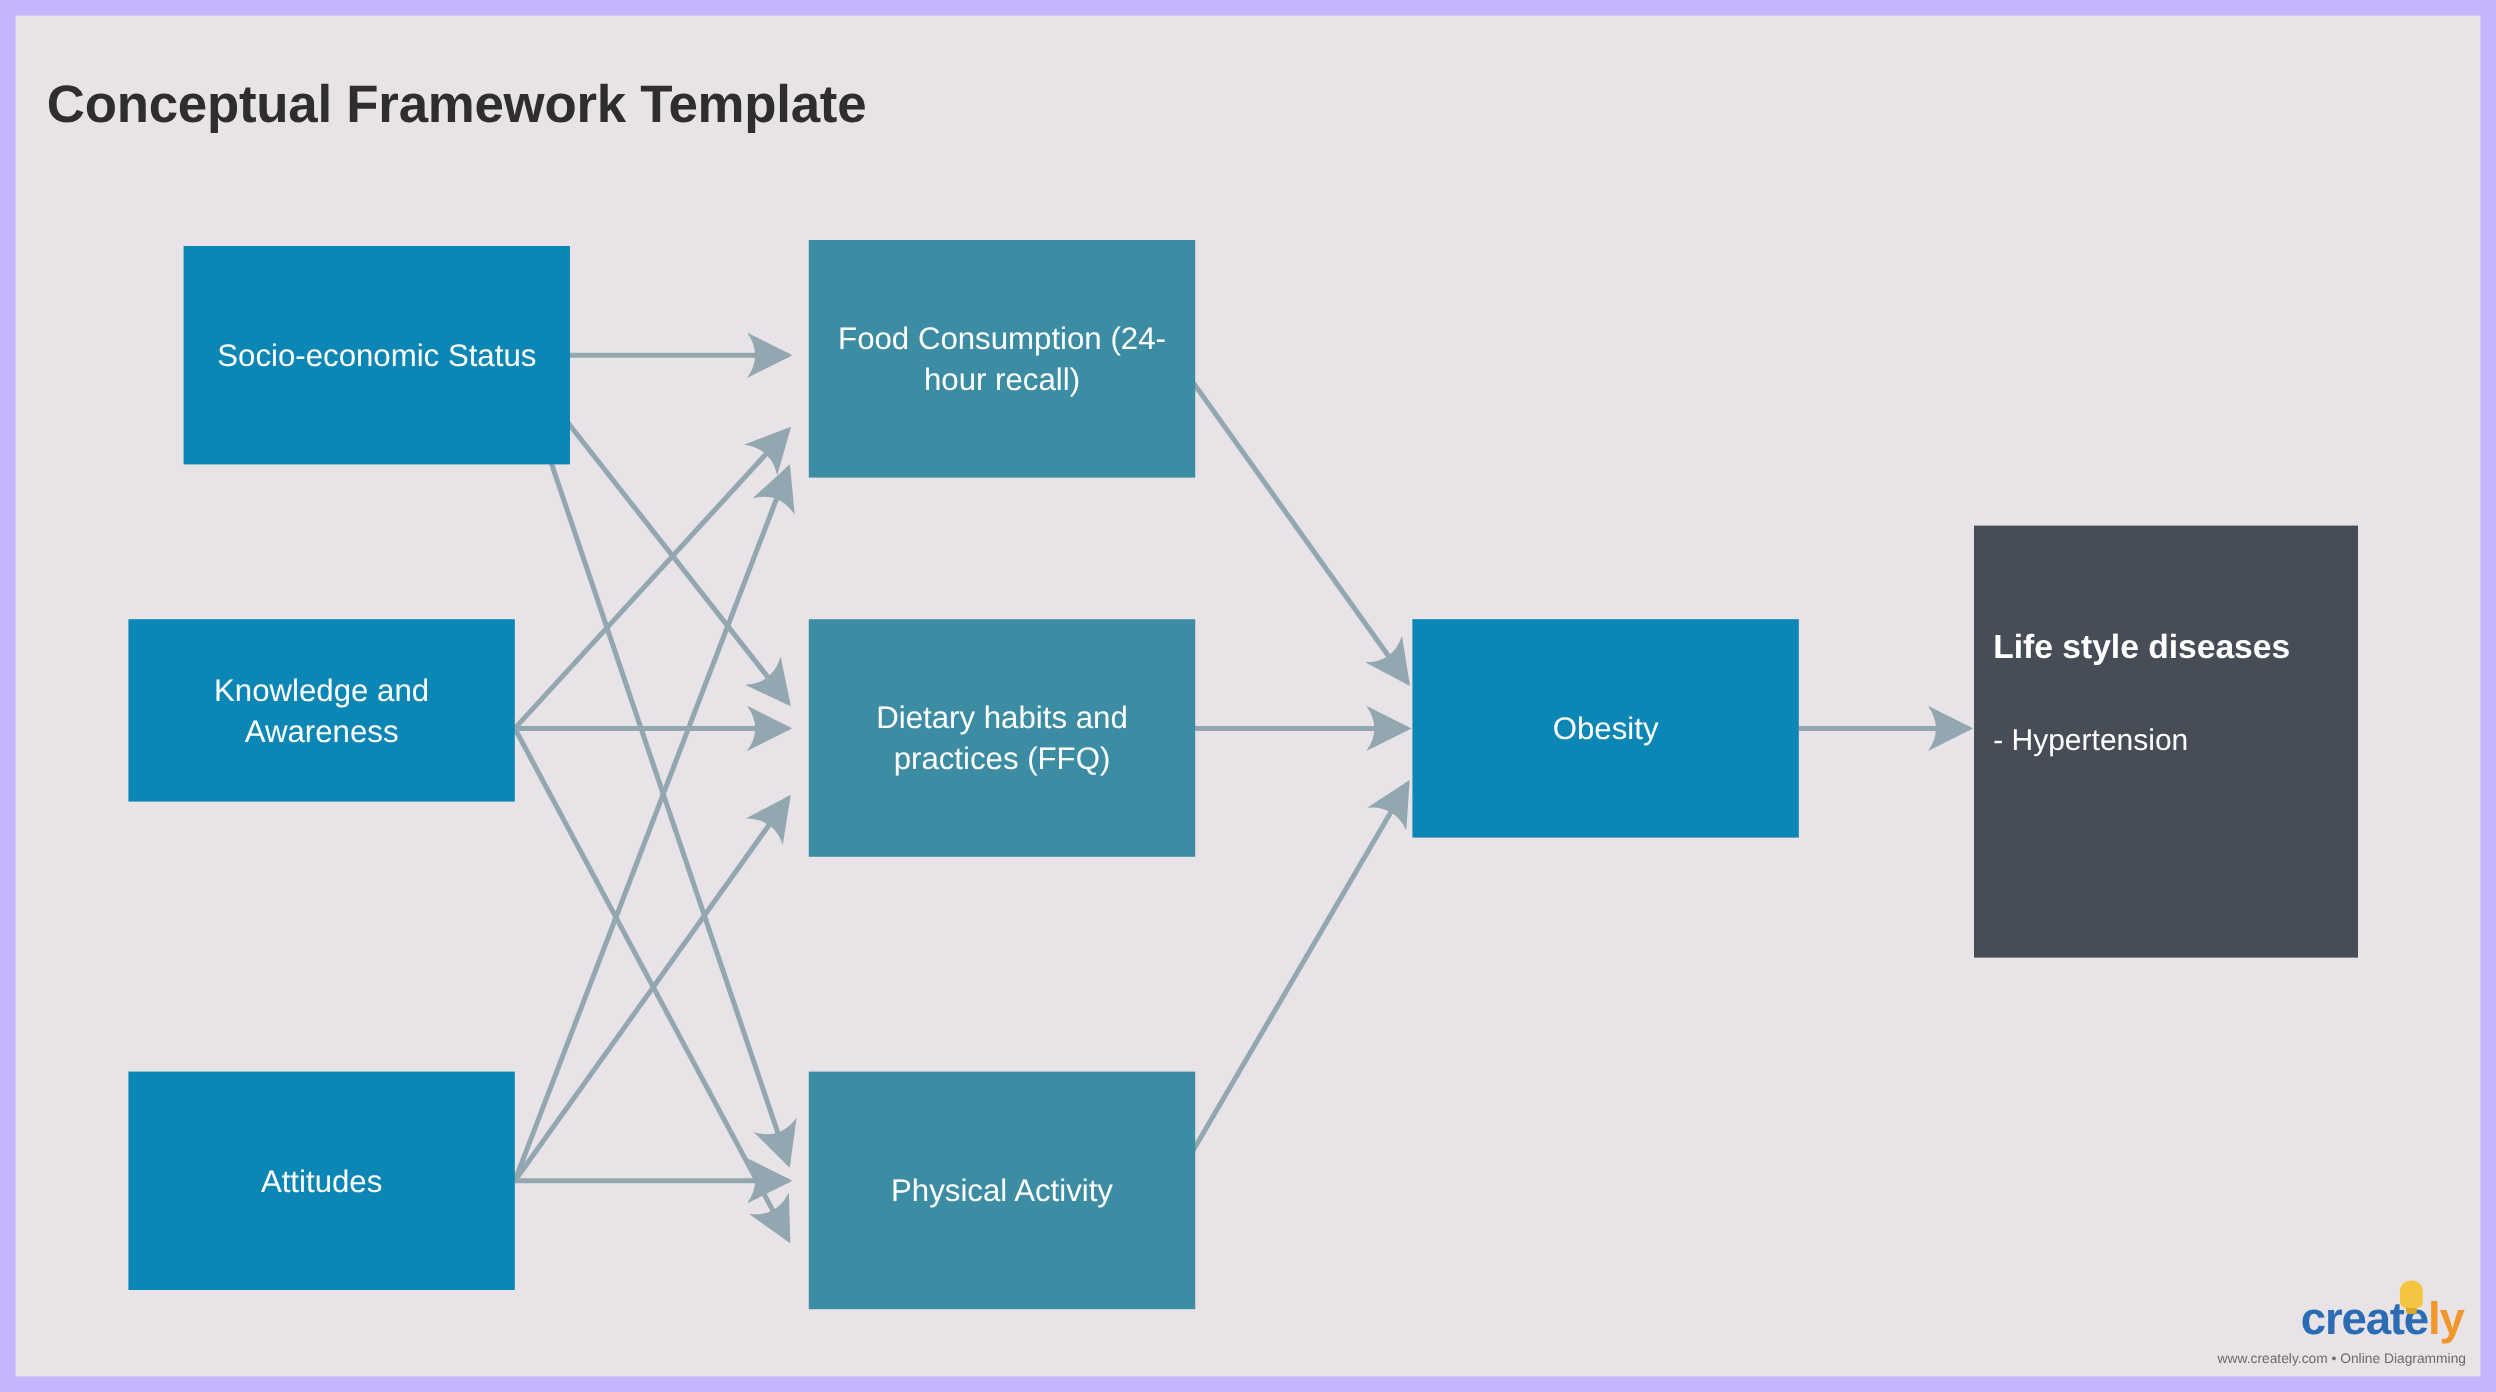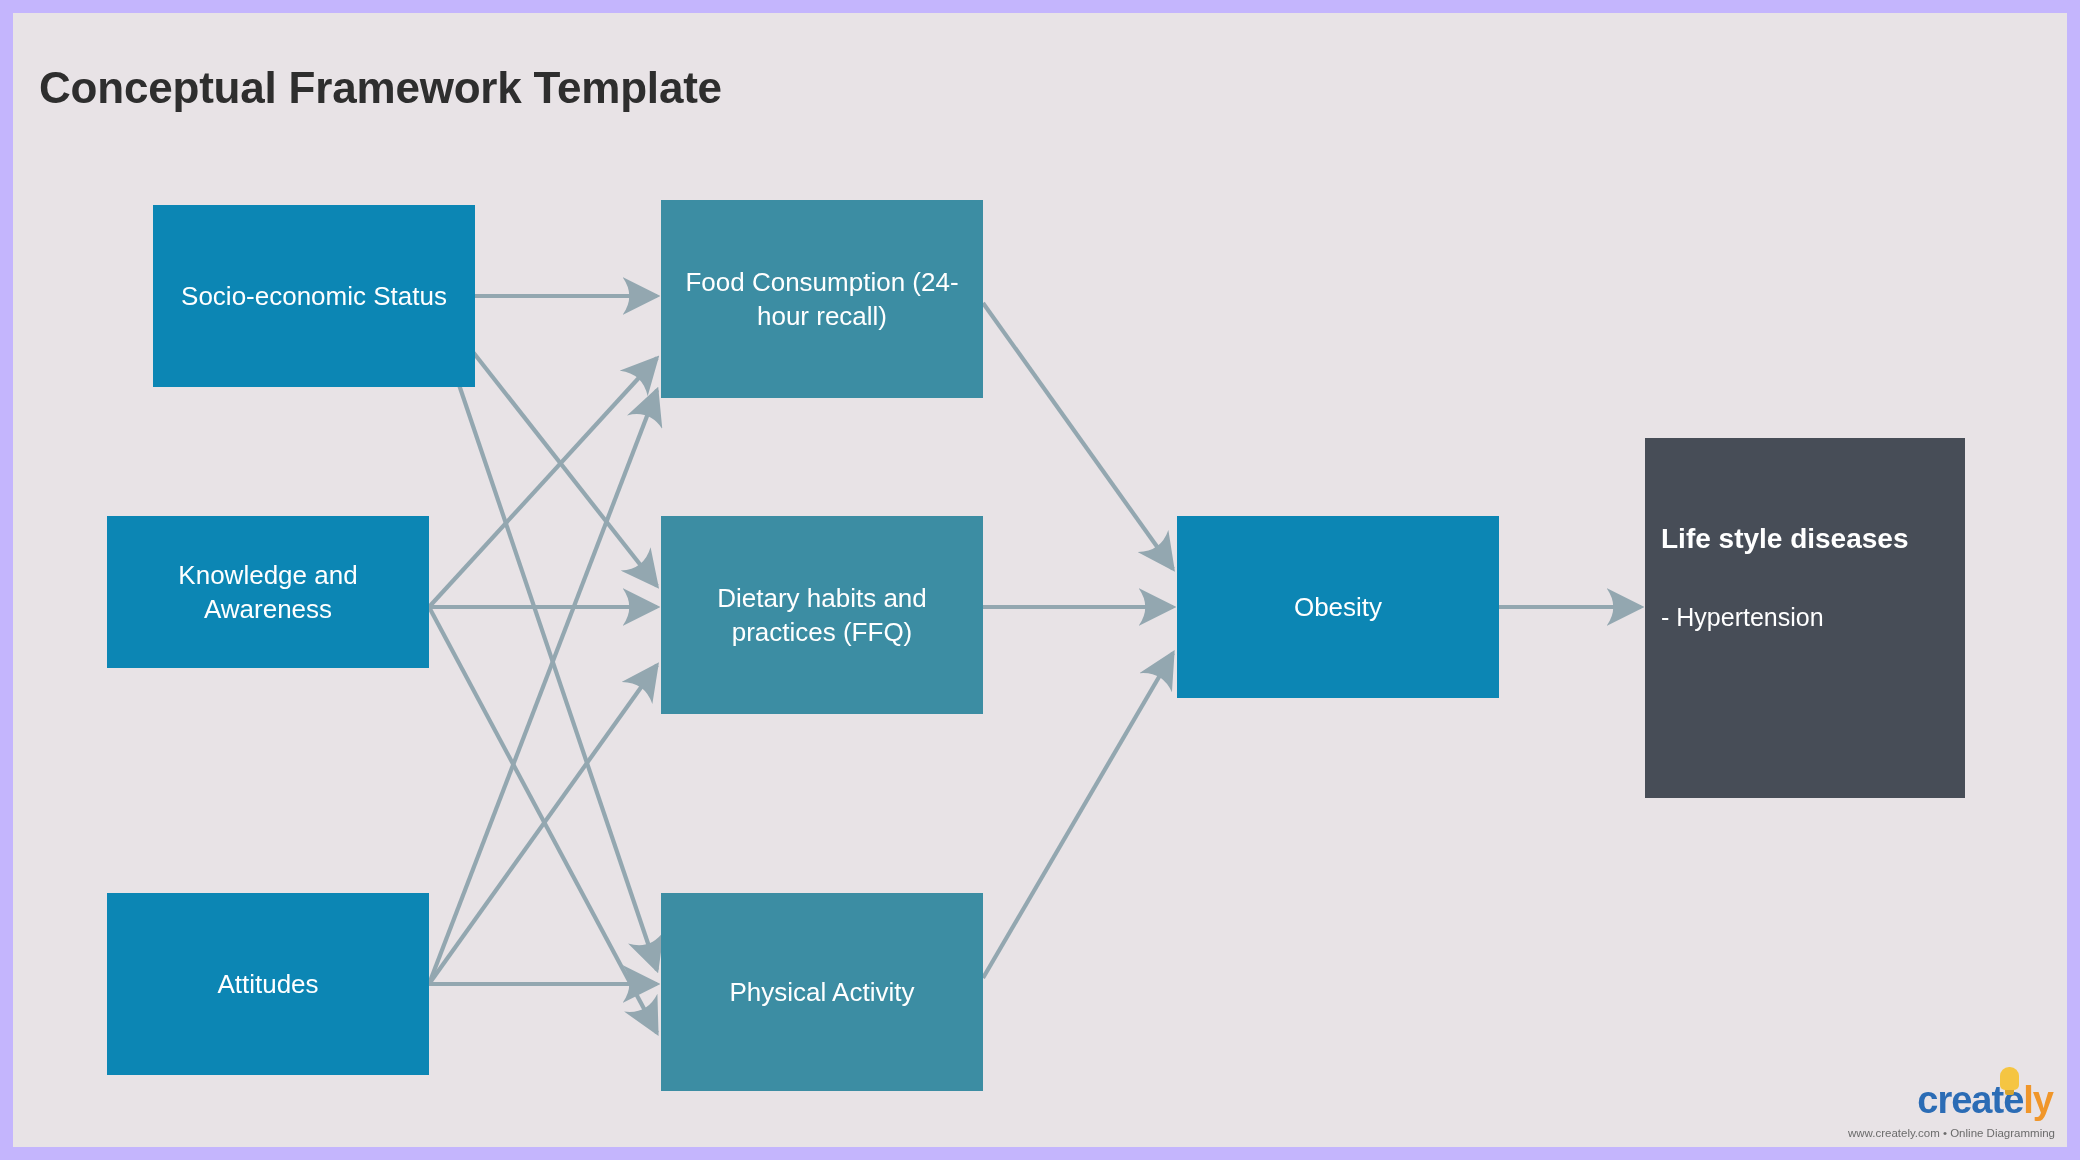--- a/index.html
+++ b/index.html
@@ -60,21 +60,21 @@
     align-items: center;
     justify-content: center;
     text-align: center;
     color: #ffffff;
     font-size: 26px;
     line-height: 1.32;
     padding: 6px 14px;
     font-family: "Liberation Sans", sans-serif;
   }
   .node.bright { background: #0c86b4; }
-  .node.teal   { background: #3c8da3; }
+  .node.teal   { background: #3c8da3; margin-left: 13px; }
   .node.dark   {
     background: #474d57;
     display: block;
     text-align: left;
     padding: 12px;
   }
 
   .node-label { display: block; }
 
   .outcome-inner {

